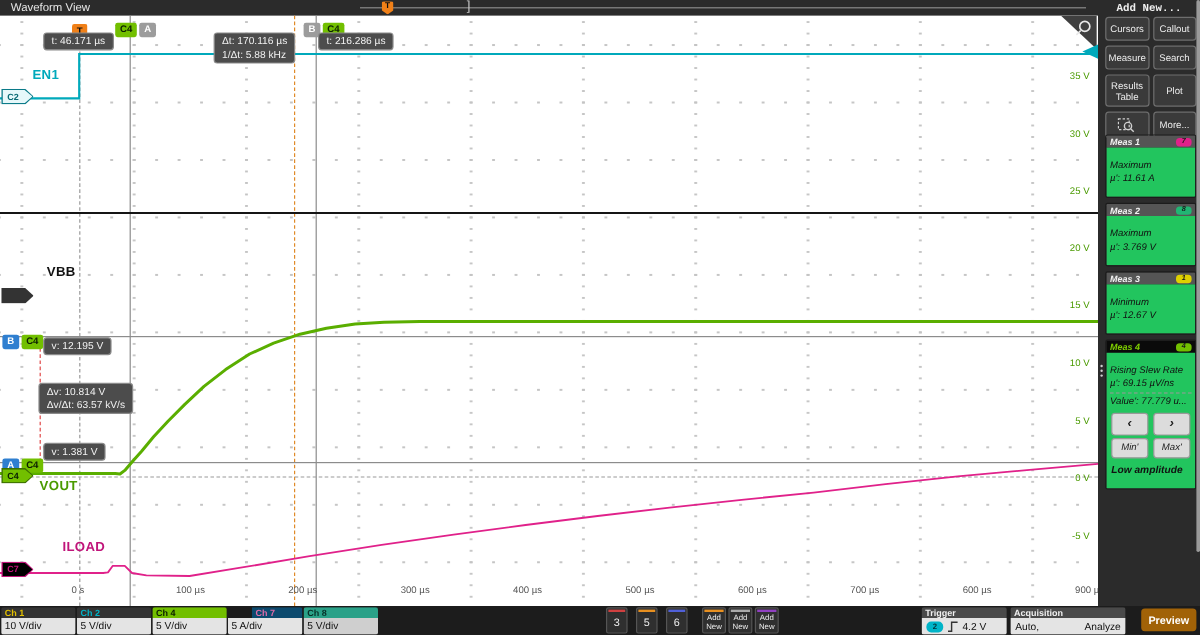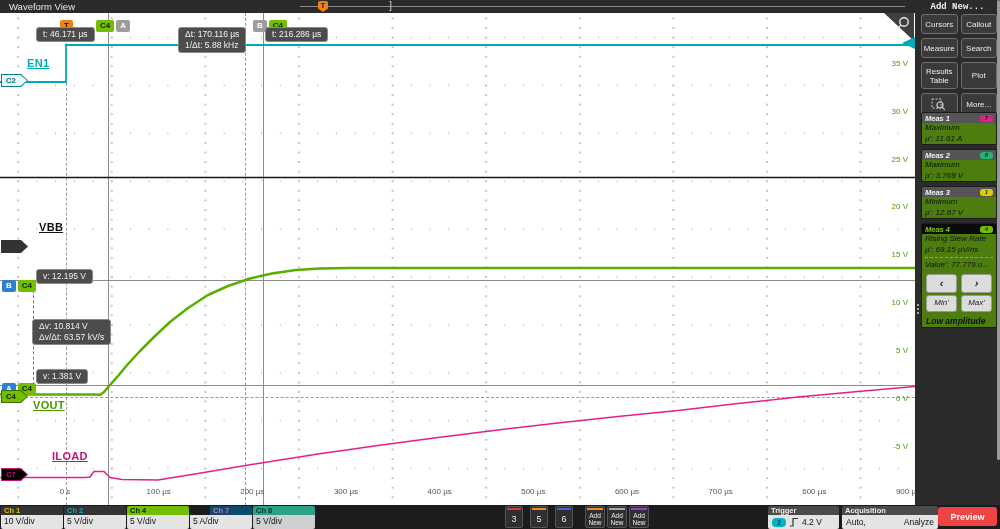--- a/index.html
+++ b/index.html
@@ -33,21 +33,21 @@
 
   .badge{display:inline-block;font-size:8px;font-weight:bold;line-height:10px;padding:1px 4px;border-radius:2px;margin-right:2px;}
   .badge-green{background:#72bf00;color:#0c2000;}
   .badge-gray{background:#9c9c9c;color:#fff;}
   .badge-blue{background:#2f7fd0;color:#fff;}
   .readout{position:absolute;background:#4c4c4c;border:1px solid #8a8a8a;border-radius:3px;color:#f2f2f2;
            font-size:8.5px;line-height:11px;padding:1px 6px;white-space:nowrap;}
   .trig-T{position:absolute;left:60px;top:7px;width:13px;height:13px;background:#f08018;
           clip-path:polygon(0 0,100% 0,100% 66%,50% 100%,0 66%);
           color:#111;font-weight:bold;font-size:8px;text-align:center;line-height:11px;border-radius:2px;}
-  .chlabel{position:absolute;font-weight:bold;font-size:11px;letter-spacing:0.3px;text-decoration:underline;}
+  .chlabel{position:absolute;font-weight:bold;font-size:11px;letter-spacing:0.3px;}
   .chmark{position:absolute;width:27px;height:13px;clip-path:polygon(0 0,74% 0,100% 50%,74% 100%,0 100%);}
   .chmark-in{position:absolute;left:1px;top:1px;width:25px;height:11px;clip-path:polygon(0 0,74% 0,100% 50%,74% 100%,0 100%);
              font-size:7.5px;font-weight:bold;text-align:left;line-height:11px;padding-left:4px;box-sizing:border-box;}
   .yaxis{position:absolute;right:7px;font-size:8px;color:#4a9a00;text-align:right;}
   .xaxis{position:absolute;top:474px;font-size:8px;color:#555;transform:translateX(-50%);white-space:nowrap;}
   .zoomflag{position:absolute;right:1px;top:0;}
   .cyarrow{position:absolute;right:0;top:24px;width:0;height:0;border-right:13px solid #00a9bb;
            border-top:6px solid transparent;border-bottom:6px solid transparent;}
 
   
@@ -57,21 +57,21 @@
   .sb-row{display:flex;gap:3px;margin-bottom:4px;}
   .sb-btn{flex:1;background:#3a3a3a;border:1px solid #6e6e6e;border-radius:3px;color:#ececec;
           font-size:8px;line-height:9px;display:flex;align-items:center;justify-content:center;text-align:center;height:18px;}
   .sb-btn.tall{height:25px;}
   .scrollbar{position:absolute;right:0;top:0;width:3px;height:460px;background:#9a9a9a;border-radius:2px;}
   .meas-stack{position:absolute;left:6px;top:112px;width:76px;font-style:italic;}
   .meas{margin-bottom:4px;border-radius:2px;overflow:hidden;border:1px solid #1c1c1c;}
   .meas-head{background:#555;height:10px;display:flex;align-items:center;justify-content:space-between;padding:0 3px;}
   .meas-head .mtitle{color:#f2f2f2;font-size:7.5px;font-weight:bold;}
   .meas-badge{width:13px;height:7px;border-radius:3px;color:#1a1a1a;font-size:6px;font-weight:bold;text-align:center;line-height:7px;}
-  .meas-body{background:#4d7c0f;color:#111;font-size:8px;line-height:10.5px;padding:0 3px;}
+  .meas-body{background:#22c55e;color:#111;font-size:8px;line-height:10.5px;padding:10px 3px;}
   .meas.sel .meas-head{background:#0a0a0a;}
   .meas.sel .meas-head .mtitle{color:#7ecf00;}
   .meas-sep{border-top:1px dashed #999;margin:2px 0;}
   .meas-nav{display:flex;gap:4px;margin:3px 1px 2px;}
   .meas-nav .nbtn{flex:1;height:17px;background:#dcdcdc;border:1px solid #999;border-radius:3px;
                   font-size:11px;font-weight:bold;color:#222;display:flex;align-items:center;justify-content:center;}
   .meas-mm{display:flex;gap:4px;margin:2px 1px;}
   .meas-mm .mbtn{flex:1;height:15px;background:#dcdcdc;border:1px solid #999;border-radius:3px;
                  font-size:8px;color:#222;display:flex;align-items:center;justify-content:center;}
   .meas-status{font-weight:bold;font-size:8.5px;padding:2px 1px 1px;}
@@ -88,21 +88,21 @@
   .numbtn .stripe,.addbtn .stripe{display:block;height:2px;margin:1px 1px 0;}
   .numbtn .nlab{display:block;color:#eee;font-size:9px;text-align:center;margin-top:4px;}
   .addbtn{position:absolute;top:1px;width:20px;height:22px;background:#2f2f2f;border:1px solid #555;border-radius:2px;box-sizing:border-box;}
   .addbtn .alab{display:block;color:#eee;font-size:6.5px;line-height:7px;text-align:center;margin-top:2px;}
   .bb-panel{position:absolute;top:1px;border-radius:2px;overflow:hidden;}
   .bb-head{height:9px;background:#4a4a4a;color:#f0f0f0;font-size:7.5px;font-weight:bold;line-height:9px;padding-left:3px;}
   .bb-body{height:14px;background:#e4e4e4;color:#111;font-size:8.5px;line-height:13px;display:flex;align-items:center;
            justify-content:space-between;padding:0 4px;}
   .src-badge{display:inline-block;width:14px;height:9px;background:#00b4c8;border-radius:4px;color:#04333a;
              font-size:6.5px;font-weight:bold;text-align:center;line-height:9px;}
-  .preview{position:absolute;right:3px;top:2px;width:59px;height:19px;background:#ef4444;border-radius:3px;
+  .preview{position:absolute;right:3px;top:2px;width:46px;height:19px;background:#a16207;border-radius:3px;
            color:#fff;font-size:9px;font-weight:bold;display:flex;align-items:center;justify-content:center;}
 </style>
 </head>
 <body>
 
 <div id="app">
 
   <div class="titlebar">
     <span class="tb-title">Waveform View</span>
     <div class="ruler-line"></div>
@@ -140,21 +140,21 @@
     <div class="readout" style="left:36px;top:14px;">t: 46.171 µs</div>
     <div class="readout" style="left:150px;top:14px;margin-left:28px;">
       <div>Δt: 170.116 µs</div>
       <div>1/Δt: 5.88 kHz</div>
     </div>
     <div class="readout" style="left:265px;top:14px;">t: 216.286 µs</div>
 
     <div class="abs" style="left:2px;top:261px;">
       <span class="badge badge-blue">B</span><span class="badge badge-green">C4</span>
     </div>
-    <div class="readout" style="left:36px;top:256px;">v: 12.195 V</div>
+    <div class="readout" style="left:36px;top:268px;">v: 12.195 V</div>
     <div class="readout" style="left:32px;top:306px;">
       <div>Δv: 10.814 V</div>
       <div>Δv/Δt: 63.57 kV/s</div>
     </div>
     <div class="readout" style="left:36px;top:356px;">v: 1.381 V</div>
     <div class="abs" style="left:2px;top:364px;">
       <span class="badge badge-blue">A</span><span class="badge badge-green">C4</span>
     </div>
 
     <span class="chlabel" style="left:27px;top:44px;color:#00a9bb;">EN1</span>

